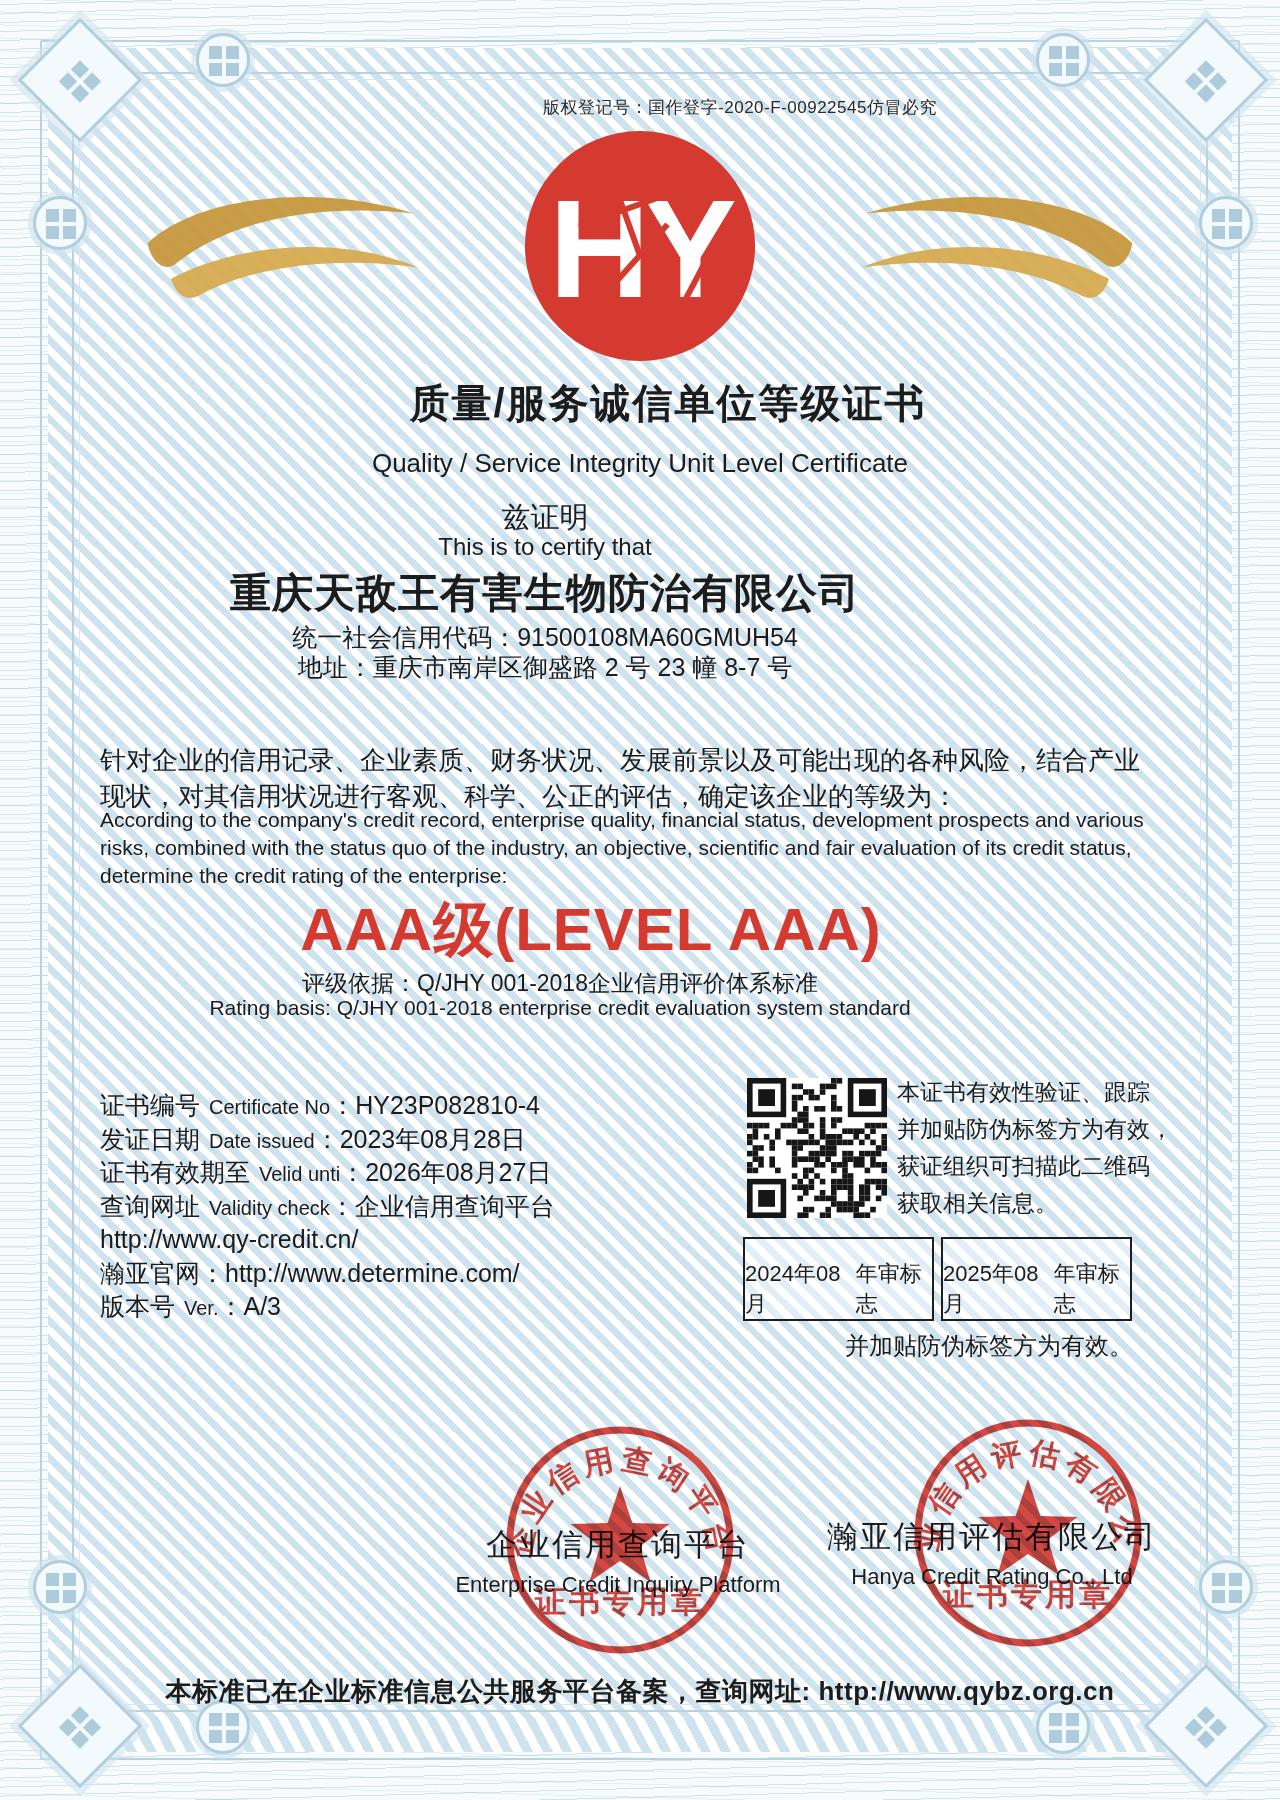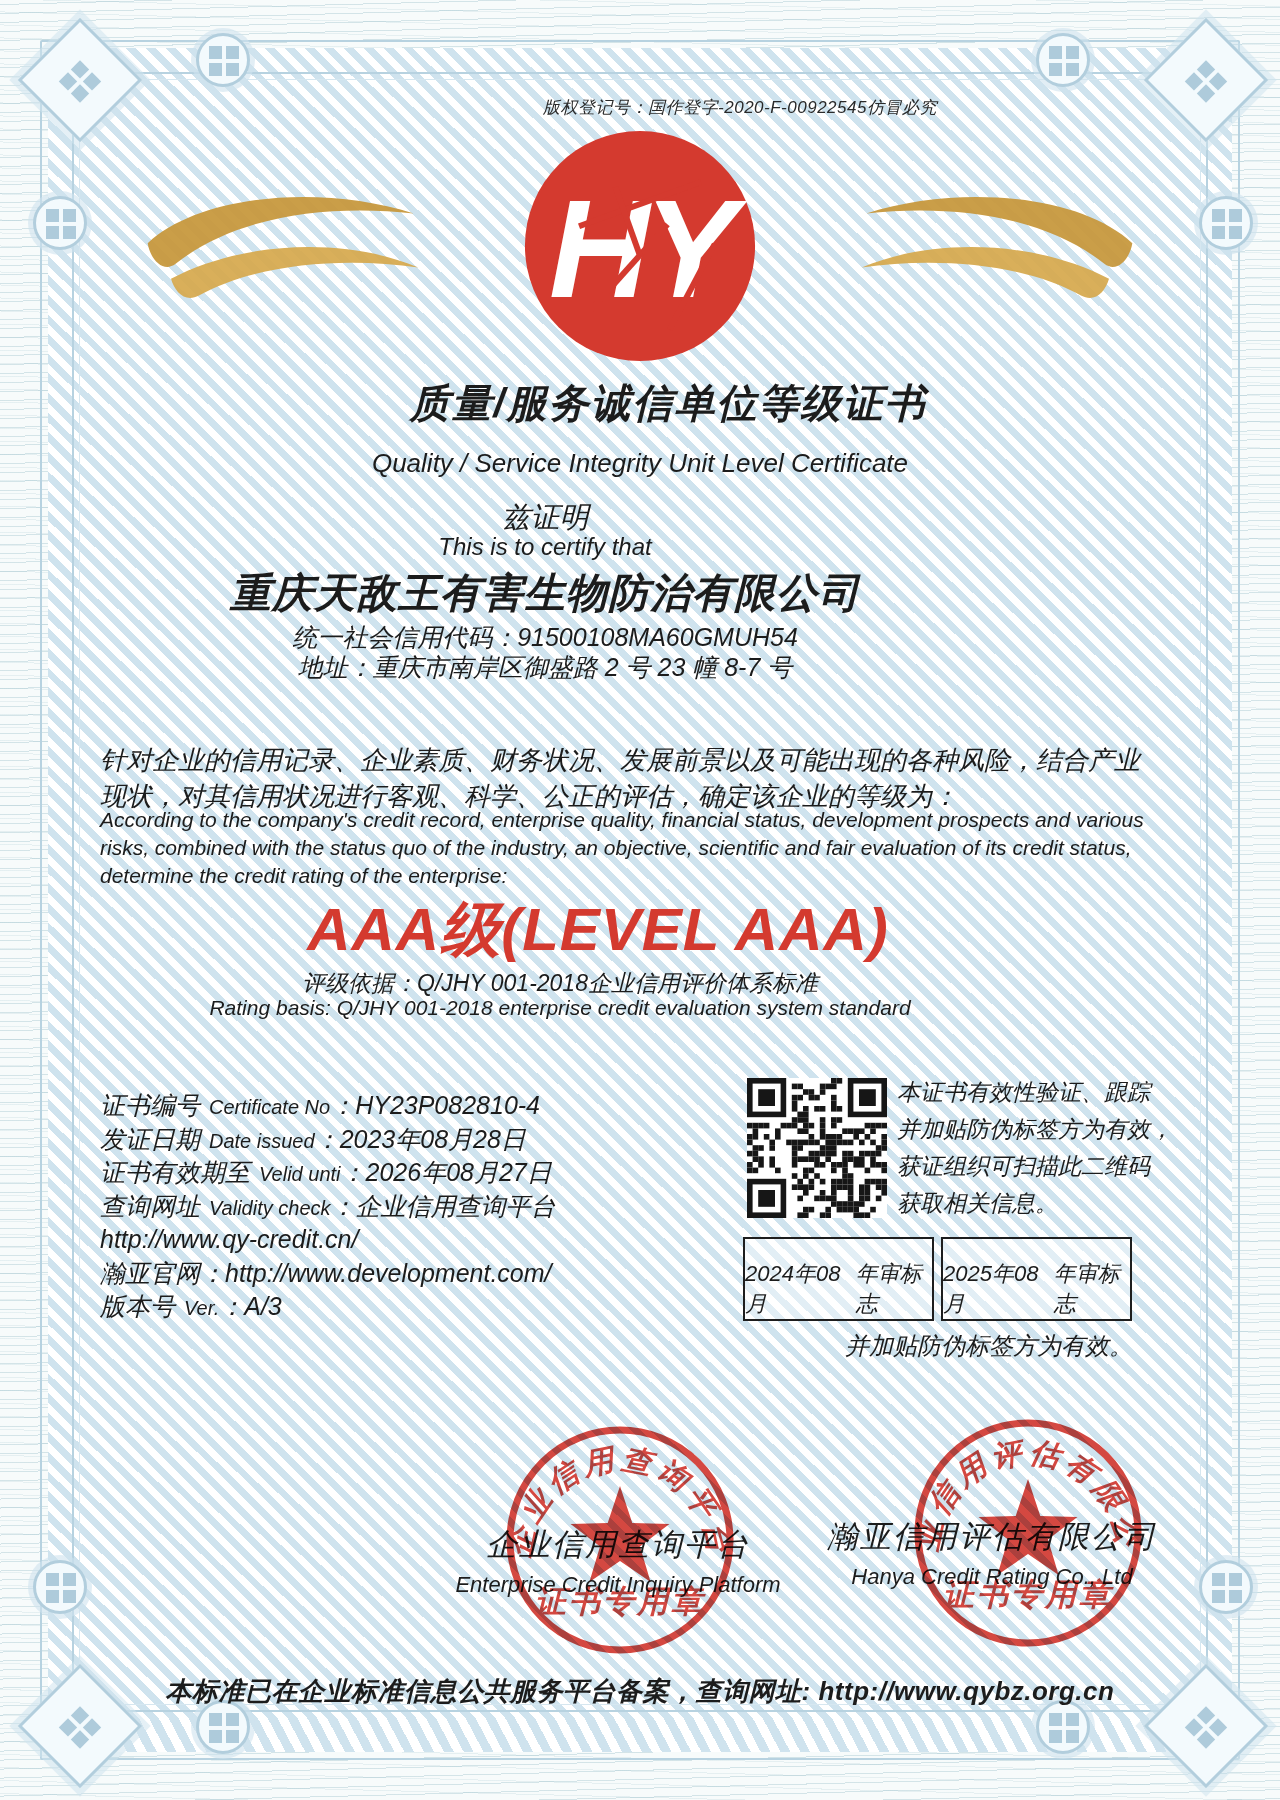--- a/index.html
+++ b/index.html
@@ -4,21 +4,20 @@
 <style>
   html,body{margin:0;padding:0;}
   body{font-family:"Liberation Sans","DejaVu Sans",sans-serif;background:#ffffff;}
   .page{
     position:relative;width:1280px;height:1800px;overflow:hidden;
     background-color:#f7fbfb;
     background-image:
       repeating-linear-gradient(178.5deg, rgba(118,168,182,0) 0 4px, rgba(118,168,182,.28) 4px 5px, rgba(118,168,182,0) 5px 9px),
       repeating-linear-gradient(1.5deg, rgba(118,168,182,0) 0 6px, rgba(118,168,182,.14) 6px 7px, rgba(118,168,182,0) 7px 13px);
     color:#1c1c1c;
-    font-style:italic;
   }
   .abs{position:absolute;}
   .ctr{text-align:center;}
   
   .frame-a{position:absolute;inset:40px;border:2px solid #b7d2e0;border-radius:2px;}
   .frame-b{position:absolute;inset:48px;border-style:solid;border-color:#cfe3ee;
     border-width:18px 18px 34px 18px;
     border-image:repeating-linear-gradient(45deg,#cfe3ee 0 7px,#ffffff 7px 14px) 18 fill;}
   .frame-c{position:absolute;inset:72px;bottom:88px;border:2px solid #b7d2e0;}
   .frame-d{position:absolute;inset:79px;bottom:95px;border:1px solid #d6e7f0;}
@@ -38,21 +37,21 @@
   .title-en{left:0;top:448px;width:1280px;font-size:26px;font-weight:500;}
   
   .certify-cn{left:0;top:498px;width:1090px;font-size:29px;}
   .certify-en{left:0;top:533px;width:1090px;font-size:24px;}
   .company{left:0;top:566px;width:1090px;font-size:41px;font-weight:700;letter-spacing:1px;}
   .code{left:0;top:621px;width:1090px;font-size:25px;}
   .addr{left:0;top:651px;width:1090px;font-size:25px;}
   
   .para-cn{left:100px;top:742px;width:1090px;font-size:26px;line-height:36px;white-space:nowrap;}
   .para-en{left:100px;top:806px;width:1092px;font-size:21px;line-height:28px;}
-  .rating{left:8px;top:890px;width:1180px;font-size:60px;font-weight:800;color:#d43a2f;letter-spacing:1px;}
+  .rating{left:1px;top:890px;width:1180px;font-size:60px;font-weight:800;color:#d43a2f;letter-spacing:1px;}
   .basis-cn{left:0;top:968px;width:1120px;font-size:23px;}
   .basis-en{left:0;top:996px;width:1120px;font-size:21px;}
   
   .details{left:100px;top:1090px;font-size:25px;line-height:31.5px;}
   .d-row{white-space:nowrap;}
   .d-en{font-size:20px;margin-left:9px;}
   .d-en:empty{margin-left:0;}
   
   .qr{left:747px;top:1078px;width:140px;height:140px;}
   .qr-text{left:897px;top:1074px;width:260px;font-size:23px;line-height:37px;}
@@ -163,21 +162,21 @@
   <div class="abs ctr rating">AAA级(LEVEL AAA)</div>
   <div class="abs ctr basis-cn">评级依据：Q/JHY 001-2018企业信用评价体系标准</div>
   <div class="abs ctr basis-en">Rating basis: Q/JHY 001-2018 enterprise credit evaluation system standard</div>
 
   <div class="abs details">
     <div class="d-row"><span class="d-cn">证书编号</span><span class="d-en">Certificate No</span><span>：</span><span class="d-val">HY23P082810-4</span></div>
     <div class="d-row"><span class="d-cn">发证日期</span><span class="d-en">Date issued</span><span>：</span><span class="d-val">2023年08月28日</span></div>
     <div class="d-row"><span class="d-cn">证书有效期至</span><span class="d-en">Velid unti</span><span>：</span><span class="d-val">2026年08月27日</span></div>
     <div class="d-row"><span class="d-cn">查询网址</span><span class="d-en">Validity check</span><span>：</span><span class="d-val">企业信用查询平台</span></div>
     <div class="d-row"><span class="d-cn"></span><span class="d-en"></span><span></span><span class="d-val">http://www.qy-credit.cn/</span></div>
-    <div class="d-row"><span class="d-cn">瀚亚官网</span><span class="d-en"></span><span>：</span><span class="d-val">http://www.development.com/</span></div>
+    <div class="d-row"><span class="d-cn">瀚亚官网</span><span class="d-en"></span><span>：</span><span class="d-val">http://www.determine.com/</span></div>
     <div class="d-row"><span class="d-cn">版本号</span><span class="d-en">Ver.</span><span>：</span><span class="d-val">A/3</span></div>
   </div>
 
   <svg class="abs qr" id="qr-svg" viewBox="0 0 140 140">
       <rect x="0" y="0" width="140" height="140" fill="#ffffff"></rect>
       <rect x="84" y="0" width="5.6" height="5.6" fill="#161616"></rect>
       <rect x="89.6" y="0" width="5.6" height="5.6" fill="#161616"></rect>
       <rect x="44.8" y="5.6" width="5.6" height="5.6" fill="#161616"></rect>
       <rect x="50.4" y="5.6" width="5.6" height="5.6" fill="#161616"></rect>
       <rect x="72.8" y="5.6" width="5.6" height="5.6" fill="#161616"></rect>

